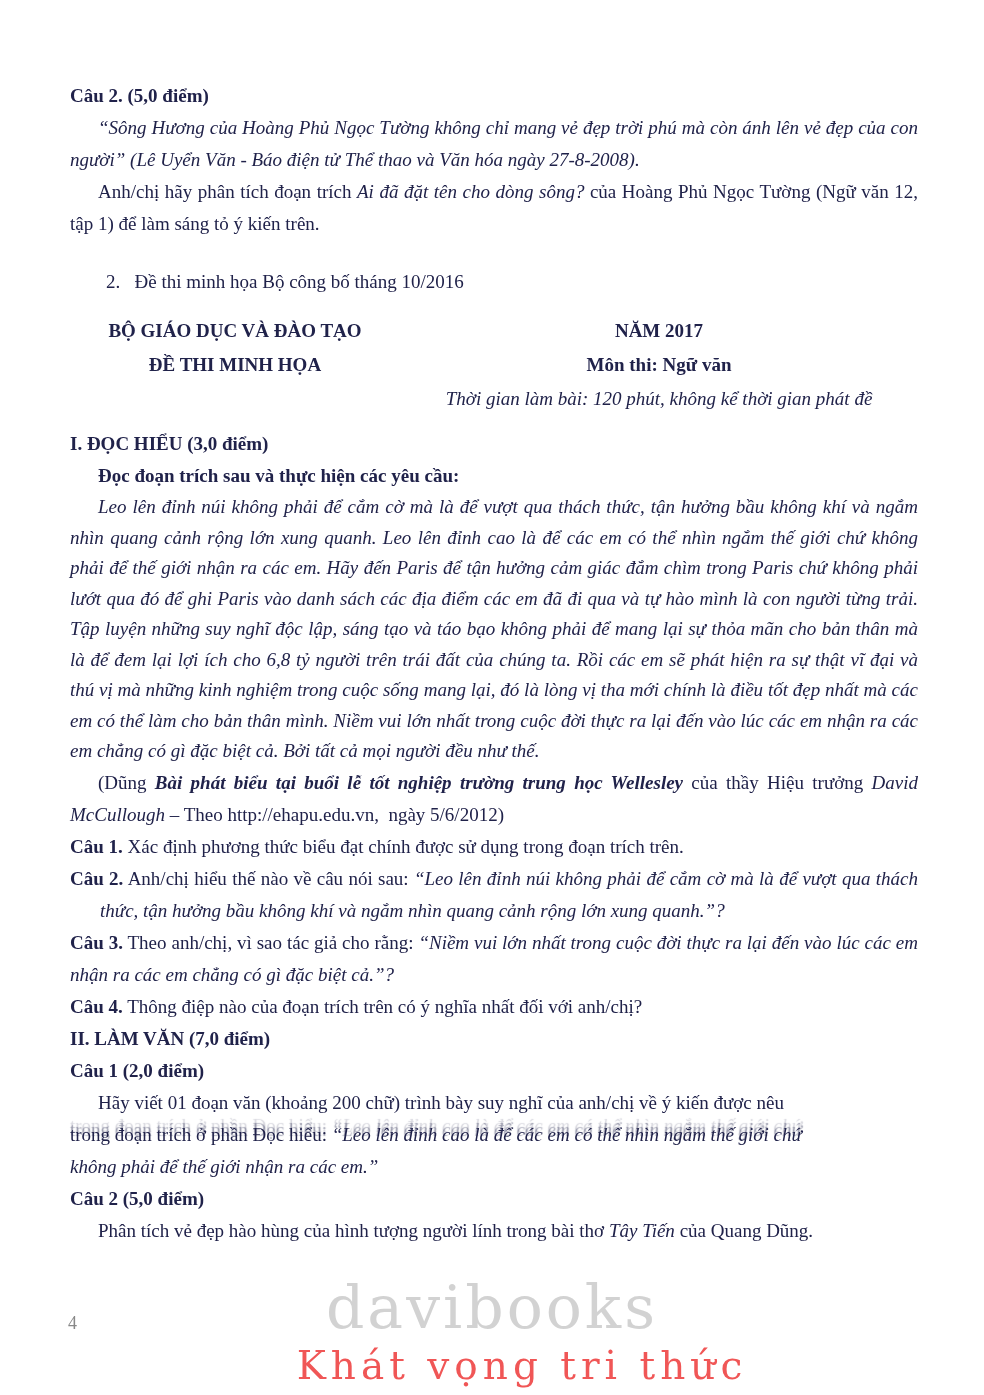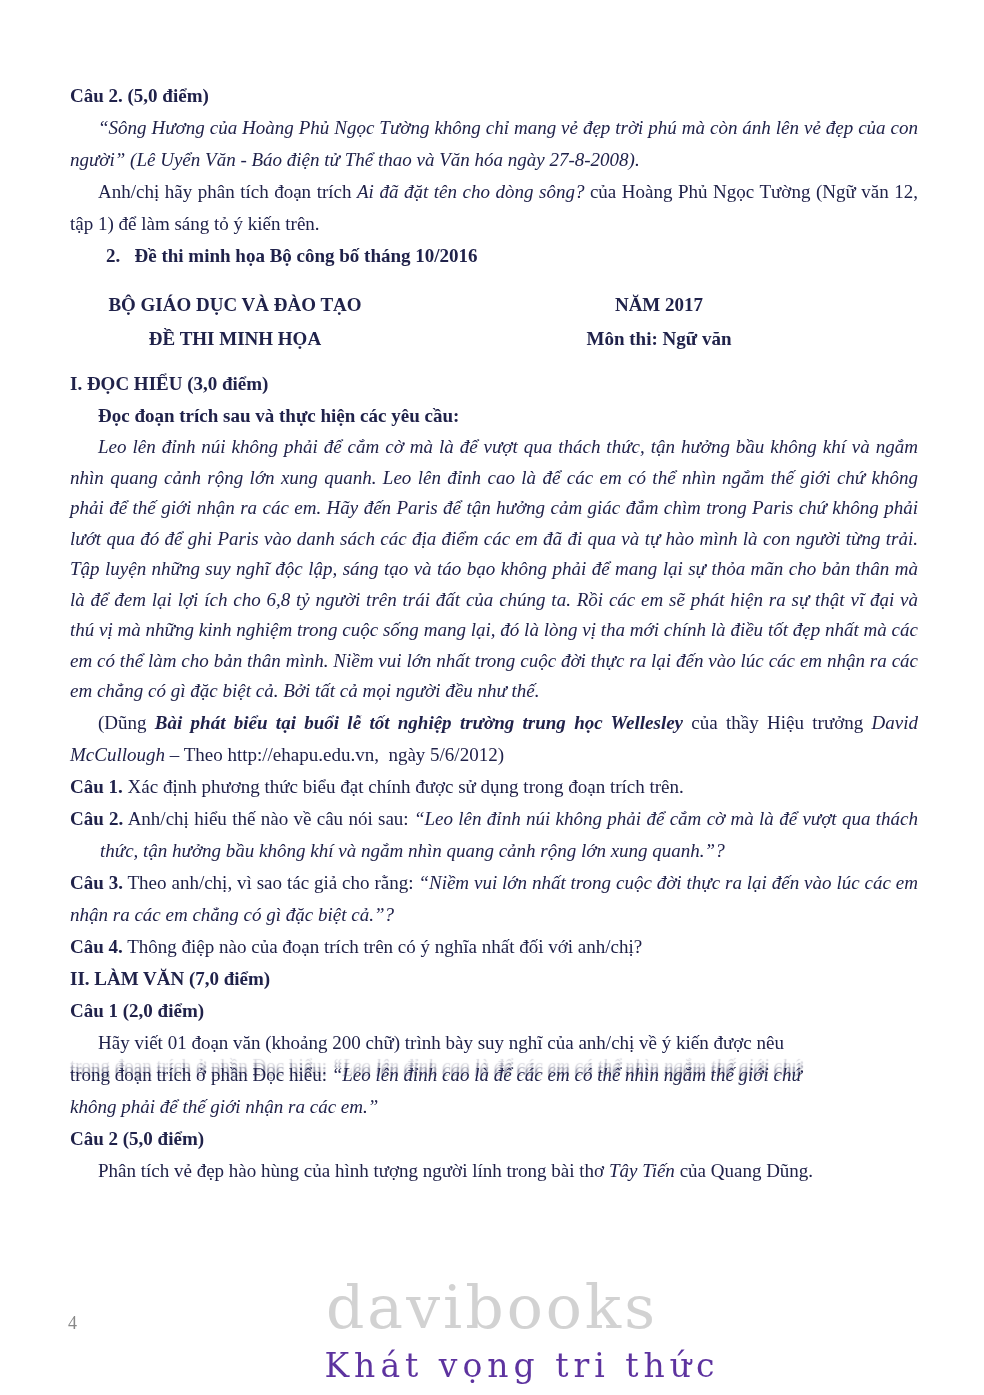--- a/index.html
+++ b/index.html
@@ -13,41 +13,41 @@
   p{margin:0;}
   .b{font-weight:700;}
   .i{font-style:italic;}
   .bi{font-weight:700;font-style:italic;}
   .n{}
   .bold{font-weight:700;}
   .italic{font-style:italic;}
   .indent{text-indent:28px;}
   .just{text-align:justify;}
   .hang{padding-left:30px;text-indent:-30px;}
-  .sec2-heading{font-weight:700;padding-left:36px;}
+  .sec2-heading{font-weight:400;padding-left:36px;margin-top:26px;}
   .hdr{display:flex;margin-top:16px;line-height:34px;}
   .hdr-left{width:330px;text-align:center;font-weight:700;}
   .hdr-right{flex:1;text-align:center;}
   .hdr-right .bold-line{font-weight:700;}
   .hdr-right .ital-line{font-style:italic;}
   .reading-heading{font-weight:700;margin-top:12px;}
   .passage{font-style:italic;text-align:justify;text-indent:28px;line-height:30.5px;}
   .doubled{
     text-shadow:0 -5px 1px rgba(32,34,74,0.38), 0 -9px 1px rgba(32,34,74,0.18);
   }
   .wm{
     position:absolute;left:0;width:100%;bottom:10px;text-align:center;z-index:0;
   }
   .wm-logo{
     font-family:"DejaVu Serif",serif;font-size:60px;line-height:80px;
     color:#cbcbcb;letter-spacing:3px;opacity:.85;
   }
   .wm-tagline{
-    font-family:"DejaVu Serif",serif;font-size:33px;line-height:38px;
-    color:#4c1d95;letter-spacing:5px;margin-left:60px;opacity:.9;
+    font-family:"DejaVu Serif",serif;font-size:39px;line-height:38px;
+    color:#ef4444;letter-spacing:5px;margin-left:60px;opacity:.9;
   }
   .page-num{
     position:absolute;left:68px;bottom:56px;color:#888;font-size:18px;z-index:1;
   }
 </style>
 </head>
 <body>
 
 <div class="page">
 
@@ -69,20 +69,21 @@
     <p class="sec2-heading">2.&nbsp;&nbsp;&nbsp;Đề thi minh họa Bộ công bố tháng 10/2016</p>
 
     <div class="hdr">
       <div class="hdr-left">
         <div>BỘ GIÁO DỤC VÀ ĐÀO TẠO</div>
         <div>ĐỀ THI MINH HỌA</div>
       </div>
       <div class="hdr-right">
         <div class="bold-line">NĂM 2017</div>
         <div class="bold-line">Môn thi: Ngữ văn</div>
+        <div class="ital-line">Thời gian làm bài: 120 phút, không kể thời gian phát đề</div>
       </div>
     </div>
 
     <p class="bold reading-heading">I. ĐỌC HIỂU (3,0 điểm)</p>
 
     <p class="bold indent">Đọc đoạn trích sau và thực hiện các yêu cầu:</p>
 
     <p class="passage">Leo lên đỉnh núi không phải để cắm cờ mà là để vượt qua thách thức, tận hưởng bầu không khí và ngắm nhìn quang cảnh rộng lớn xung quanh. Leo lên đỉnh cao là để các em có thể nhìn ngắm thế giới chứ không phải để thế giới nhận ra các em. Hãy đến Paris để tận hưởng cảm giác đắm chìm trong Paris chứ không phải lướt qua đó để ghi Paris vào danh sách các địa điểm các em đã đi qua và tự hào mình là con người từng trải. Tập luyện những suy nghĩ độc lập, sáng tạo và táo bạo không phải để mang lại sự thỏa mãn cho bản thân mà là để đem lại lợi ích cho 6,8 tỷ người trên trái đất của chúng ta. Rồi các em sẽ phát hiện ra sự thật vĩ đại và thú vị mà những kinh nghiệm trong cuộc sống mang lại, đó là lòng vị tha mới chính là điều tốt đẹp nhất mà các em có thể làm cho bản thân mình. Niềm vui lớn nhất trong cuộc đời thực ra lại đến vào lúc các em nhận ra các em chẳng có gì đặc biệt cả. Bởi tất cả mọi người đều như thế.</p>
 
     <p class="indent just"><span class="n">(Dũng </span><span class="bi">Bài phát biểu tại buổi lễ tốt nghiệp trường trung học Wellesley</span><span class="n"> của thầy Hiệu trưởng </span><span class="i">David McCullough</span><span class="n"> – Theo http://ehapu.edu.vn,&nbsp; ngày 5/6/2012)</span></p>

